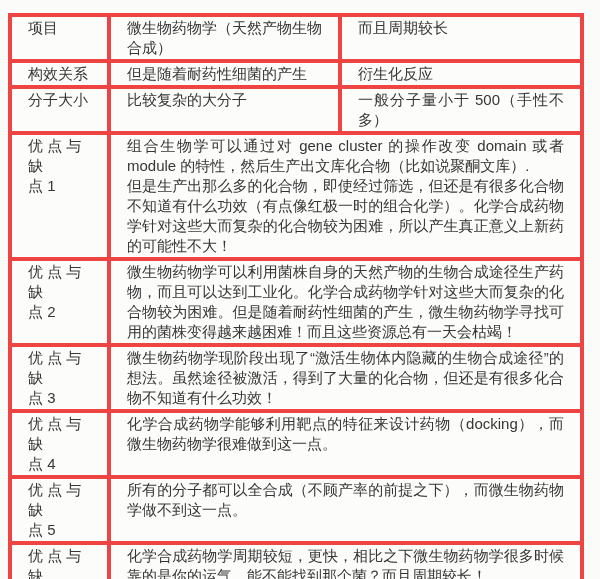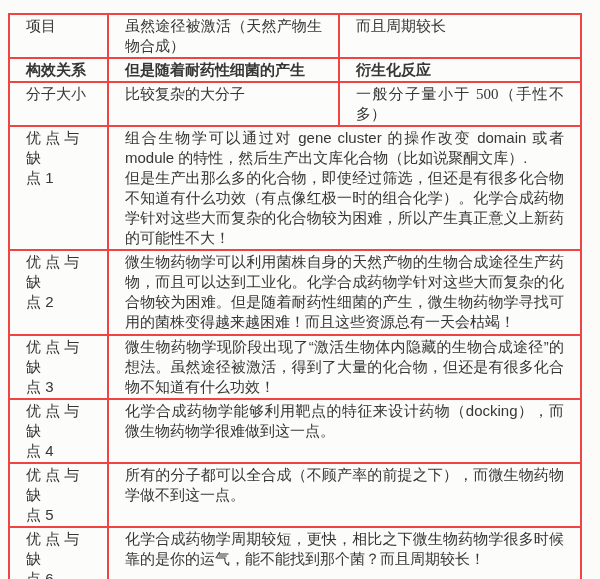--- a/index.html
+++ b/index.html
@@ -12,39 +12,39 @@
     font-family: "Liberation Sans", "DejaVu Sans", sans-serif;
   }
   .doc-table {
     border-collapse: collapse;
     table-layout: fixed;
     margin: 13px 0 0 8px;
     width: 572px;
     background: #fcfcfb;
   }
   .doc-table td {
-    border: 2px solid #ef4444;
+    border: 4px solid #ef4444;
     vertical-align: top;
     padding: 1px 16px;
     font-size: 15px;
     line-height: 20px;
     color: #363636;
     white-space: pre-line;
     text-align: justify;
     text-justify: inter-character;
     word-break: break-word;
   }
   .col-label   { width: 99px; }
   .col-mid     { width: 231px; }
   .col-right   { width: 242px; }
   td.label-cell { text-align: left; }
   tr.r-header  { height: 44px; }
   tr.r-lead    { height: 64px; }
-  tr.r-sar     { height: 22px; font-weight: bold; }
-  tr.r-size    { height: 22px; font-family: Liberation Serif, serif; }
+  tr.r-sar     { height: 22px; }
+  tr.r-size    { height: 22px; }
   tr.r-p1      { height: 121px; }
   tr.r-p2      { height: 85px; }
   tr.r-p3      { height: 60px; }
   tr.r-p4      { height: 42px; }
   tr.r-p5      { height: 41px; }
   tr.r-p6      { height: 43px; }
   tr.r-dots    { height: 22px; }
   td.ellipsis-cell {
     font-weight: bold;
     letter-spacing: 3px;
@@ -57,21 +57,21 @@
 
 <table class="doc-table">
   <colgroup>
     <col class="col-label">
     <col class="col-mid">
     <col class="col-right">
   </colgroup>
   <tbody>
     <tr class="r-header">
       <td class="label-cell">项目</td>
-      <td>虽然途径被激活（天然产物生物合成）</td>
+      <td>微生物药物学（天然产物生物合成）</td>
       <td>而且周期较长</td>
     </tr>
 
 
     <tr class="r-sar">
       <td class="label-cell">构效关系</td>
       <td>但是随着耐药性细菌的产生</td>
       <td>衍生化反应</td>
     </tr>
 

